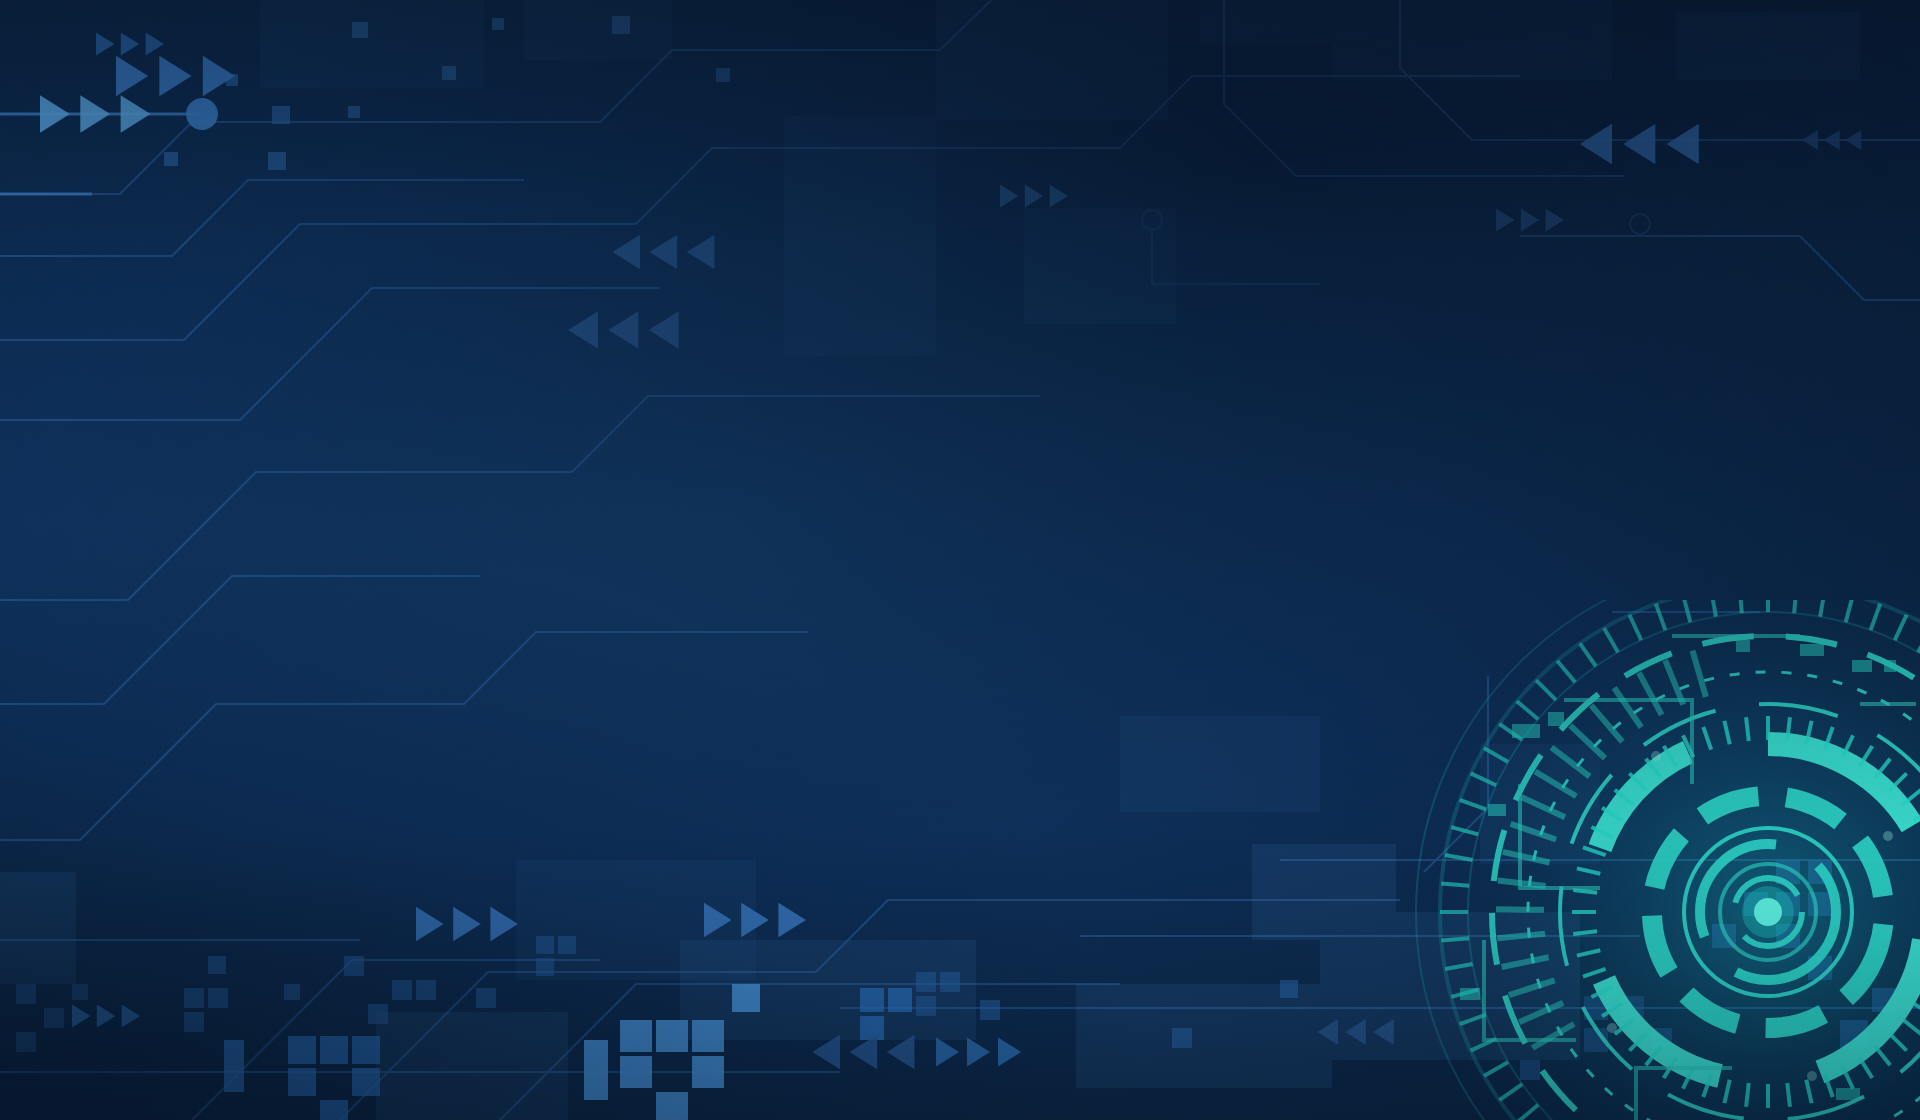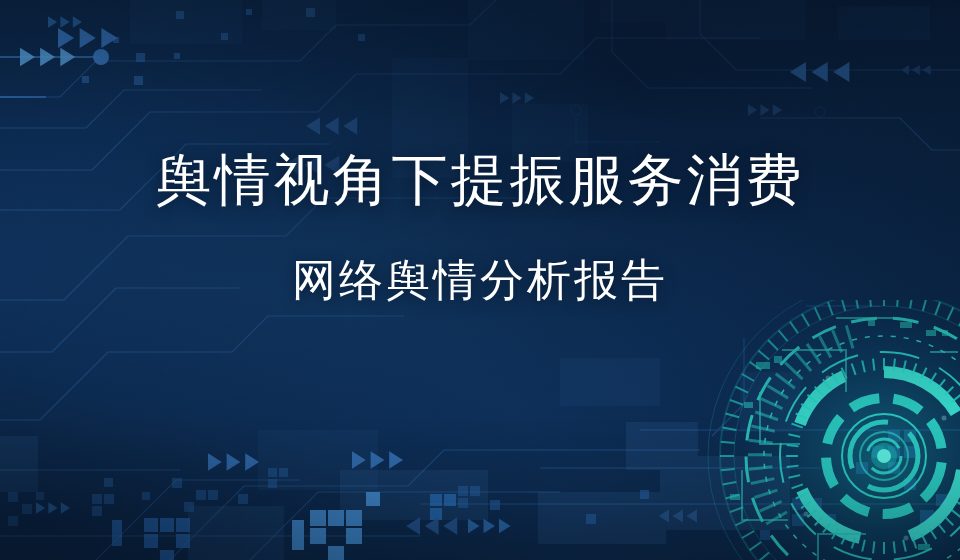--- a/index.html
+++ b/index.html
@@ -521,18 +521,14 @@
         <circle cx="828" cy="378" r="2.5"></circle>
         <circle cx="944" cy="418" r="2.5"></circle>
         <circle cx="806" cy="514" r="2.5"></circle>
         <circle cx="906" cy="538" r="2.5"></circle>
       </g>
     </g>
   </svg>
 
   <div class="layer" id="bg-vignette"></div>
 
-  <div id="title-block">
-    <h1 id="main-title">舆情视角下提振服务消费</h1>
-    <h2 id="sub-title">网络舆情分析报告</h2>
-  </div>
 
 </div>
 
 </body></html>

